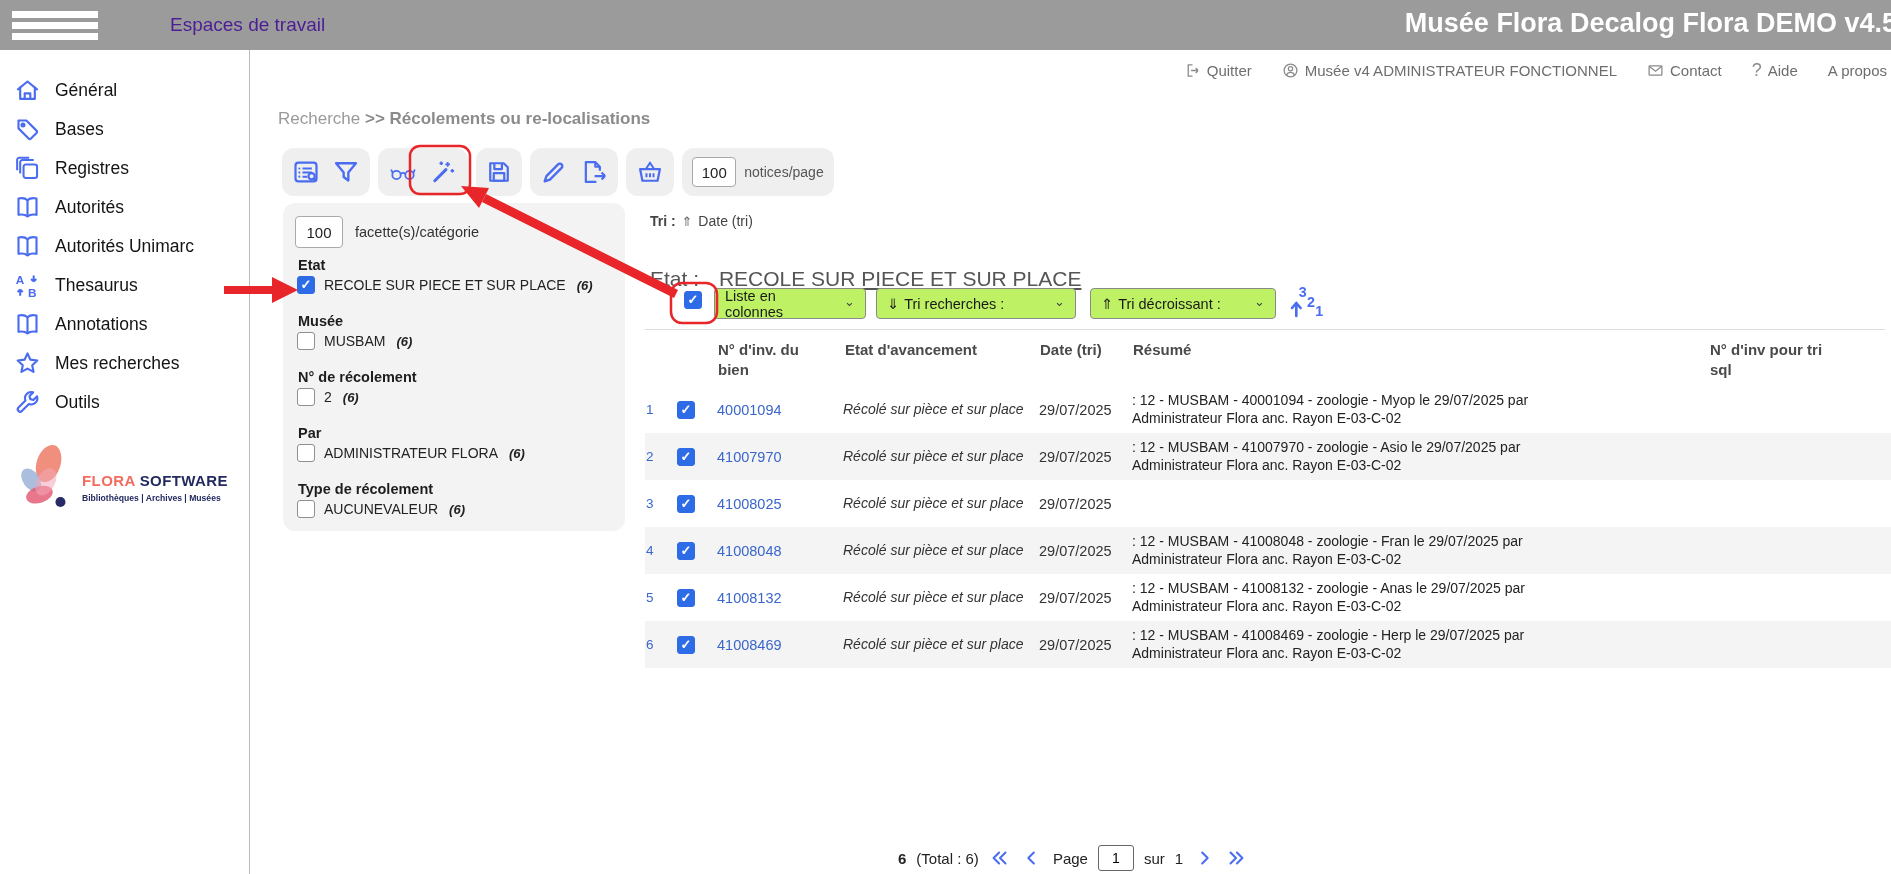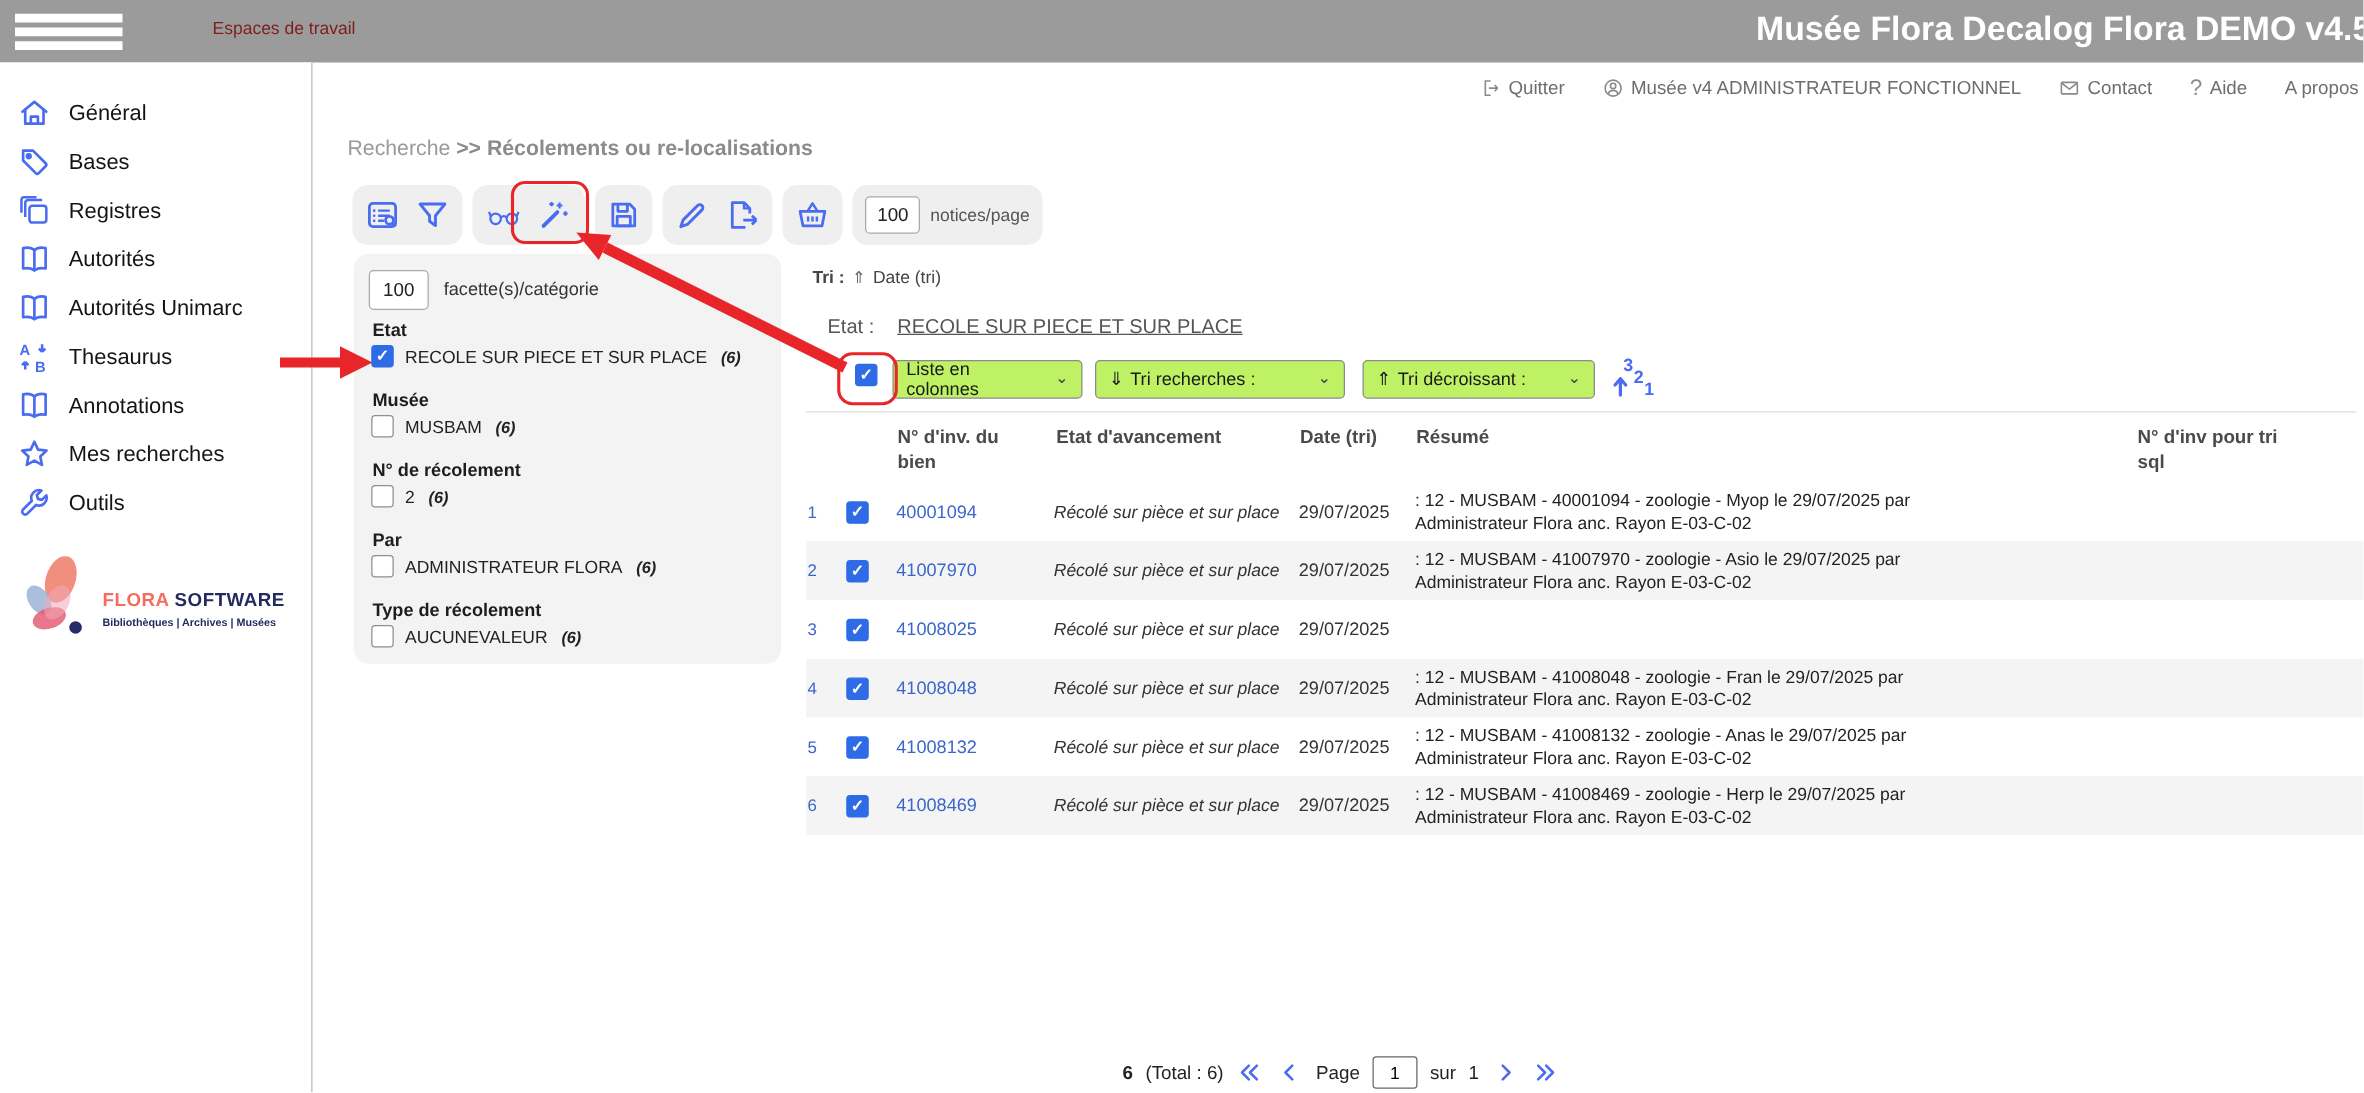--- a/index.html
+++ b/index.html
@@ -4,21 +4,21 @@
 <style>
   * { margin:0; padding:0; box-sizing:border-box; }
   html,body { background:#fff; }
   body { font-family:"Liberation Sans", sans-serif; color:#333; }
   #app { position:relative; width:1891px; height:874px; overflow:hidden; background:#fff; }
 
   
   .topbar { position:absolute; left:0; top:0; width:1891px; height:50px; background:#9b9b9b; overflow:hidden; }
   .hamburger { position:absolute; left:12px; top:11px; width:86px; height:29px; cursor:pointer; }
   .hamburger span { display:block; height:7px; background:#fff; margin-bottom:4px; }
-  .ws-label { position:absolute; left:170px; top:14px; color:#7f1d1d; font-size:14px; }
+  .ws-label { position:absolute; left:170px; top:14px; color:#4c1d95; font-size:19px; }
   .app-title { position:absolute; right:-6px; top:8px; color:#fff; font-size:27px; font-weight:bold; white-space:nowrap; }
 
   
   .headerlinks { position:absolute; left:400px; right:4px; top:50px; height:40px; display:flex; justify-content:flex-end; align-items:center; gap:30px; }
   .hlink { display:flex; align-items:center; gap:6px; color:#6e6e6e; font-size:15px; cursor:pointer; white-space:nowrap;justify-content:center; }
   .hlink svg { width:17px; height:17px; color:#8a8a8a; }
   .hlink .qmark { font-size:18px; color:#8a8a8a; }
 
   
   .sidebar { position:absolute; left:0; top:50px; width:250px; bottom:0; border-right:1px solid #b9b9b9; background:#fff; }
@@ -64,21 +64,21 @@
   
   .cb { width:18px; height:18px; border:1.5px solid #8f8f8f; border-radius:3px; background:#fff; position:relative; flex:none; cursor:pointer; }
   .cb.checked { background:#2e6be6; border-color:#2e6be6; }
   .cb.checked::after { content:"✓"; position:absolute; left:50%; top:50%; transform:translate(-50%,-54%); color:#fff; font-size:13px; font-weight:bold; }
 
   
   .results { position:absolute; left:640px; top:203px; right:0; bottom:0; }
   .tri-row { position:absolute; left:10px; top:10px; font-size:14px; color:#444; }
   .tri-row .b { font-weight:bold; }
   .tri-row .arr { color:#666; font-size:13px; padding:0 2px; }
-  .etat-row { position:absolute; left:10px; top:50px; font-size:16px; color:#555;margin-left:12px; }
+  .etat-row { position:absolute; left:10px; top:64px; font-size:21px; color:#555; }
   .etat-val { margin-left:14px; text-decoration:underline; color:#555; cursor:pointer; }
   .ctrl-row { position:absolute; left:0; top:85px; height:34px; }
   .ctrl-cb { position:absolute; left:44px; top:3px; }
   .sel { position:absolute; top:0; height:31px; background:#bef264; border:1px solid #8a8a8a; border-radius:4px; display:flex; align-items:center; padding:0 10px; font-size:14.5px; color:#1a1a1a; cursor:pointer; }
   .sel .chev { margin-left:auto; color:#444; font-size:13px; padding-left:10px; transform:translateY(-2px); }
   .sel .selarr { padding-right:5px; }
   .sel1 { left:74px; width:152px; }
   .sel2 { left:236px; width:200px; }
   .sel3 { left:450px; width:186px; }
   .sorticon { position:absolute; left:648px; top:-4px; width:38px; height:38px; color:#4a6cf0; cursor:pointer; }

